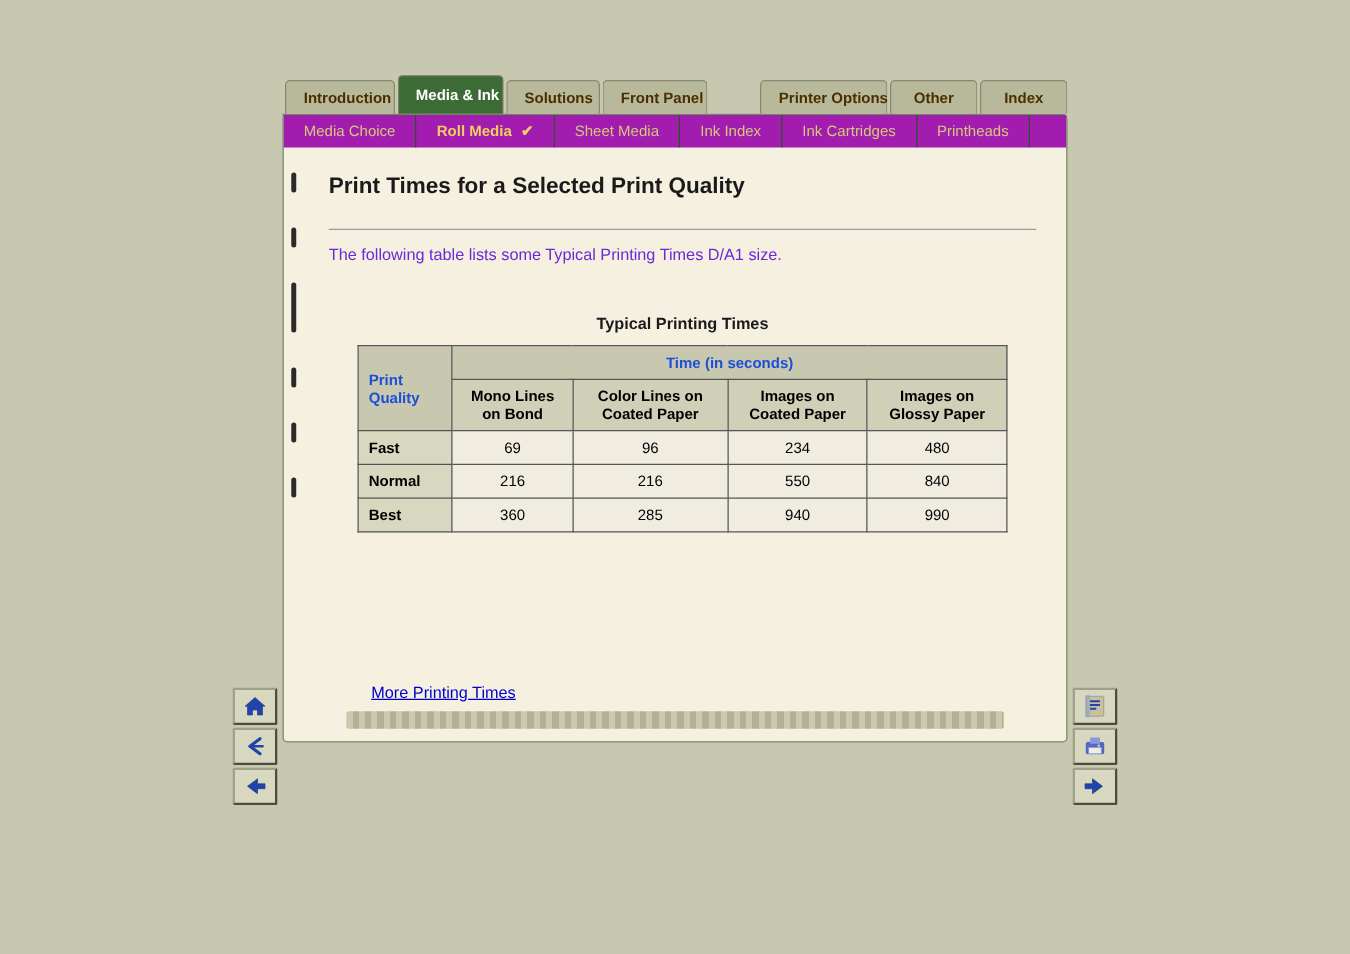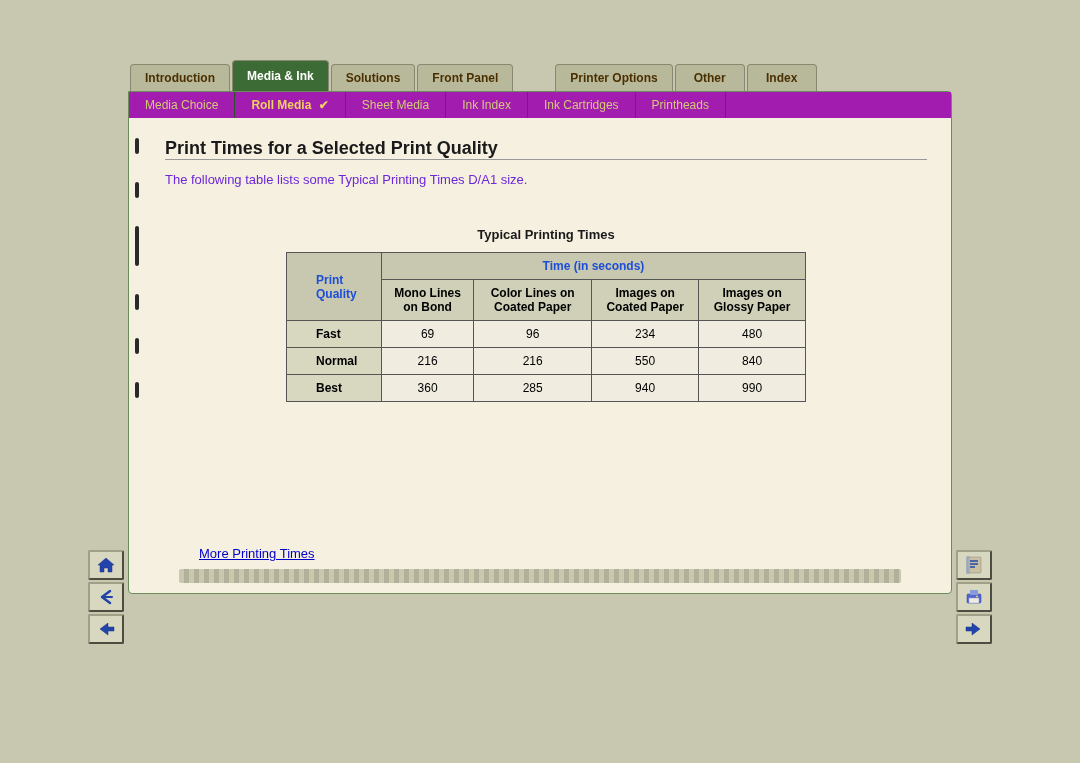--- a/index.html
+++ b/index.html
@@ -8,21 +8,21 @@
       font-family: Arial, Helvetica, sans-serif;
       font-size: 13px;
       display: flex;
       justify-content: center;
       align-items: flex-start;
       min-height: 763px;
       padding: 60px 20px 20px;
     }
 
     .app-container {
-      width: 824px;
+      width: 628px;
       background: #c8c8b0;
     }
 
     
     .top-tabs {
       display: flex;
       align-items: flex-end;
       gap: 2px;
       padding-left: 2px;
     }
@@ -92,21 +92,21 @@
       padding: 20px 24px 24px;
       min-height: 420px;
     }
 
     .page-title {
       font-size: 18px;
       font-weight: bold;
       color: #1a1a1a;
       margin-bottom: 12px;
       border-bottom: 1px solid #999;
-      padding-bottom: 0;
+      padding-bottom: 24px;
     }
 
     .description {
       font-size: 13px;
       color: #6d28d9;
       margin-bottom: 16px;
     }
 
     .table-title {
       font-size: 13px;
@@ -134,21 +134,21 @@
     .print-table .header-row th {
       background: #c8c8b0;
       font-weight: bold;
       color: #1d4ed8;
     }
 
     .print-table .quality-cell {
       background: #d8d8c0;
       font-weight: bold;
       text-align: left;
-      padding-left: 29px;
+      padding-left: 8px;
     }
 
     .print-table .data-cell {
       background: #f0ece0;
     }
 
     .print-table .subheader th {
       background: #d0d0b8;
       font-weight: bold;
     }

